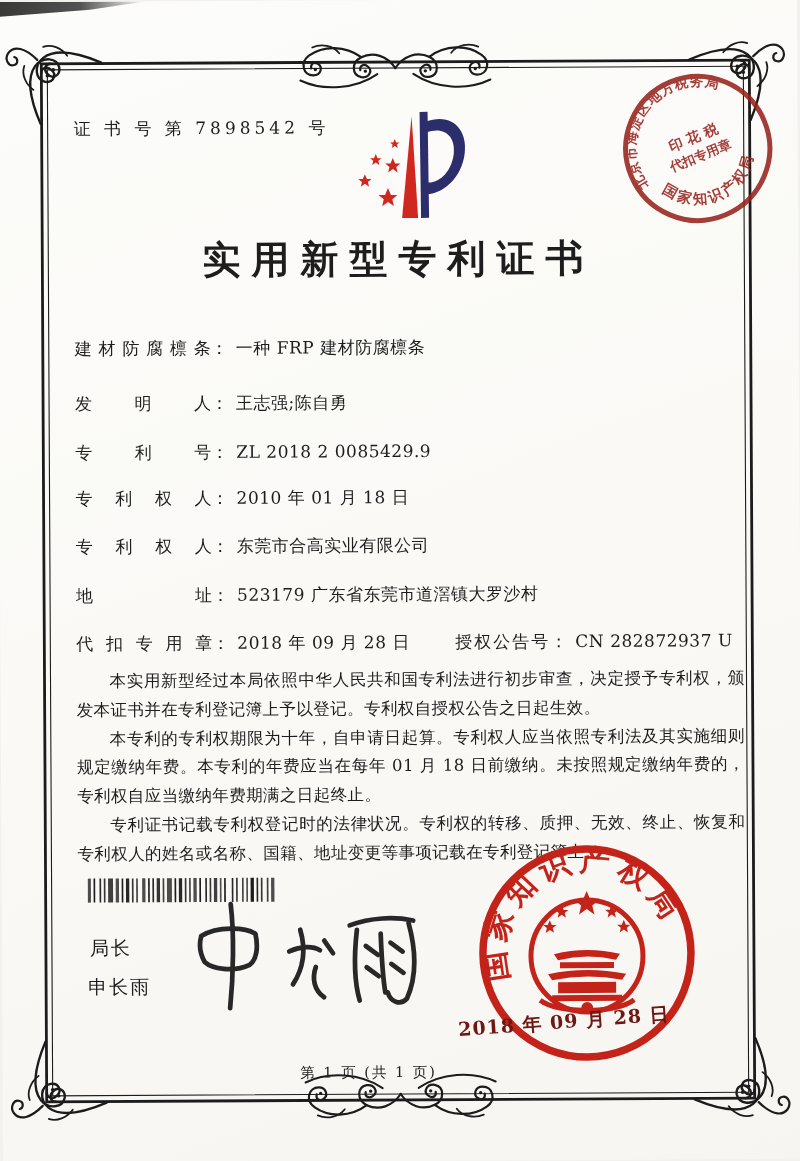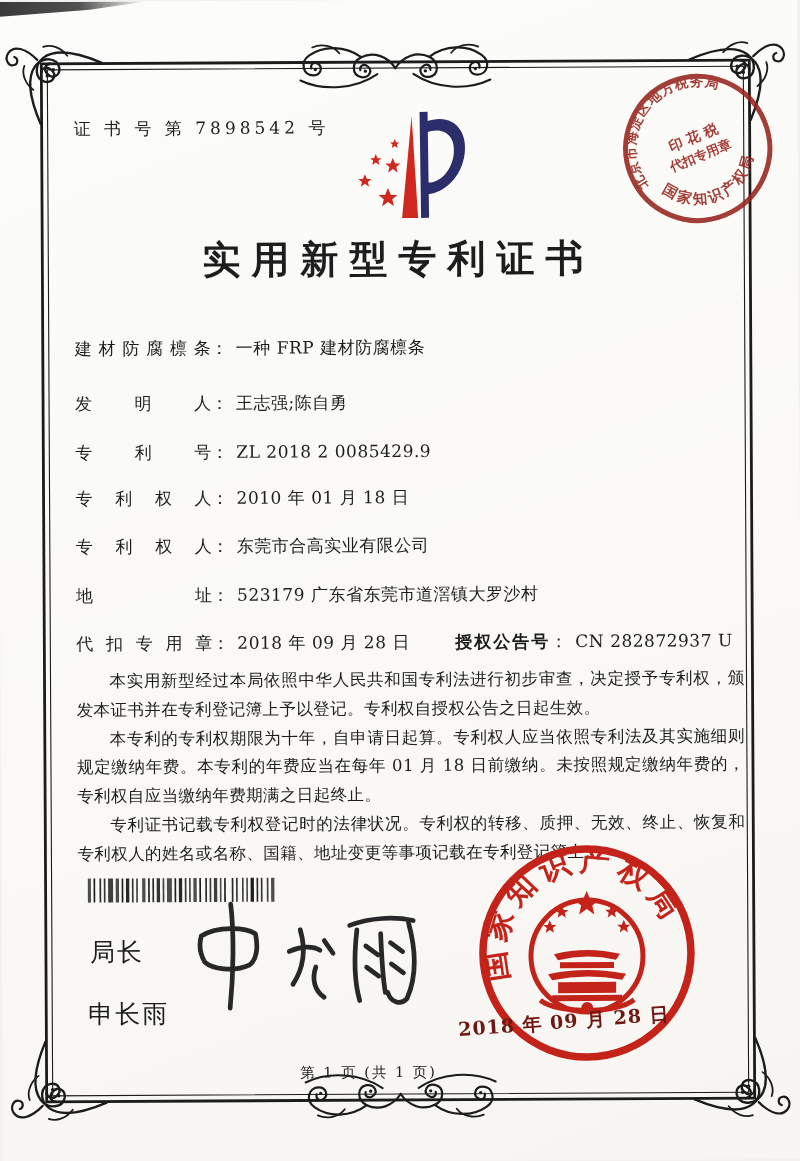--- a/index.html
+++ b/index.html
@@ -15,27 +15,27 @@
   .cert-no{position:absolute;left:76px;top:116px;font-size:17px;letter-spacing:4px;}
   .logo{position:absolute;left:330px;top:108px;width:140px;height:120px;}
   .tax-stamp{position:absolute;left:616px;top:66px;width:168px;height:168px;opacity:.88;}
   .title{position:absolute;left:0;top:234px;width:800px;text-align:center;
          font-size:38px;font-weight:700;letter-spacing:11px;}
   .frow{position:absolute;left:76px;font-size:17px;white-space:nowrap;}
   .flabel{display:inline-block;width:136px;text-align:justify;text-align-last:justify;}
   .fcolon{display:inline-block;margin-right:8px;}
   .fvalue{letter-spacing:.5px;}
   .grant-no-pair{position:absolute;left:379px;top:0;}
-  .grant-no-pair .flabel{width:auto;letter-spacing:2px;font-weight:bold;}
+  .grant-no-pair .flabel{width:auto;letter-spacing:2px;}
   .paras{position:absolute;left:76px;top:666px;width:668px;font-size:16.5px;
          line-height:28.8px;letter-spacing:.4px;text-align:justify;}
   .paras p{margin:0;text-indent:2em;}
   .barcode{position:absolute;left:86px;top:876px;}
-  .director{position:absolute;left:88px;top:934px;font-size:25px;letter-spacing:2px;}
-  .director .name{display:block;margin-top:29px;margin-left:-2px;}
+  .director{position:absolute;left:88px;top:934px;font-size:19px;letter-spacing:2px;}
+  .director .name{display:block;margin-top:13px;margin-left:-2px;}
   .signature{position:absolute;left:180px;top:896px;width:248px;height:118px;}
   .seal{position:absolute;left:456px;top:841px;width:258px;height:250px;}
   .footer{position:absolute;left:0;top:1063px;width:800px;text-align:center;
           transform:translateX(-34px);font-size:14.5px;letter-spacing:2px;}
   text{font-family:"DejaVu Serif","Liberation Serif",serif;}
 </style>
 </head>
 <body>
 
 <div class="page">

